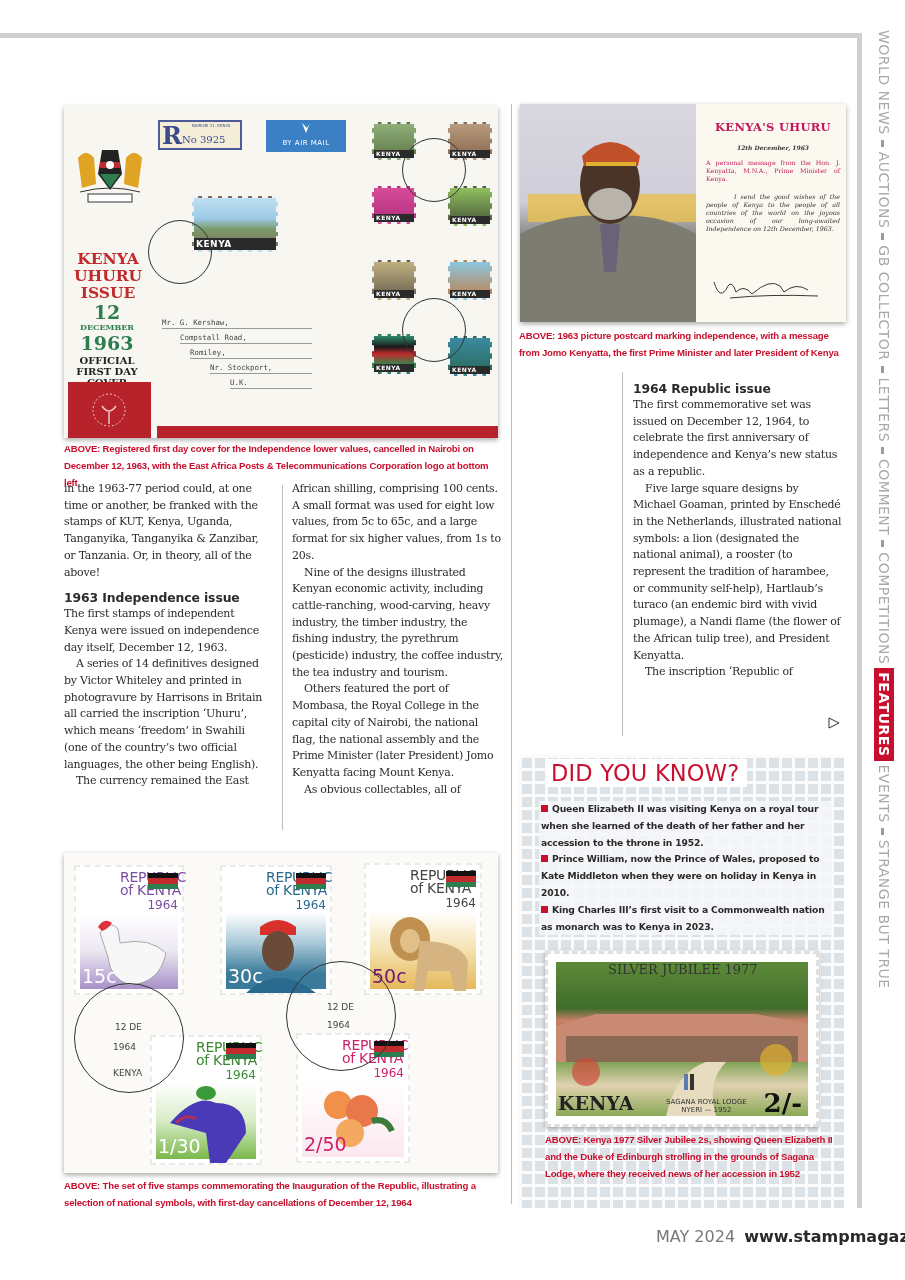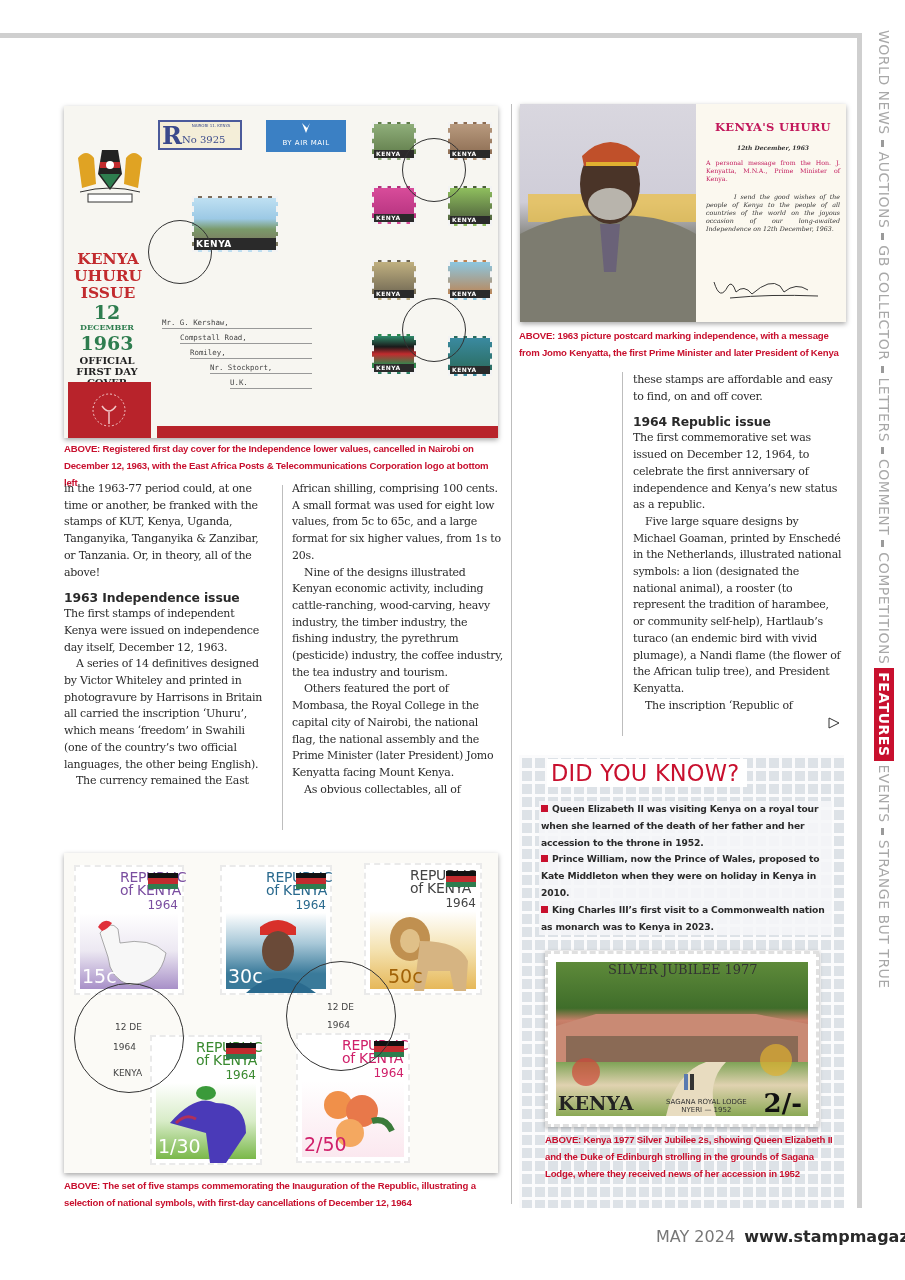--- a/index.html
+++ b/index.html
@@ -211,21 +211,20 @@
 <div class="col" style="left:292px;top:481px;width:212px;">
   <p>African shilling, comprising 100 cents. A small format was used for eight low values, from 5c to 65c, and a large format for six higher values, from 1s to 20s.</p>
   <p class="indent">Nine of the designs illustrated Kenyan economic activity, including cattle-ranching, wood-carving, heavy industry, the timber industry, the fishing industry, the pyrethrum (pesticide) industry, the coffee industry, the tea industry and tourism.</p>
   <p class="indent">Others featured the port of Mombasa, the Royal College in the capital city of Nairobi, the national flag, the national assembly and the Prime Minister (later President) Jomo Kenyatta facing Mount Kenya.</p>
   <p class="indent">As obvious collectables, all of</p>
 </div>
 <div class="rule" style="left:511px;top:104px;height:1100px;"></div>
 
 <div class="rule" style="left:622px;top:372px;height:364px;"></div>
 <div class="col" style="left:633px;top:372px;width:210px;">
-  <p>these stamps are affordable and easy to find, on and off cover.</p>
   <h3>1964 Republic issue</h3>
   <p>The first commemorative set was issued on December 12, 1964, to celebrate the first anniversary of independence and Kenya’s new status as a republic.</p>
   <p class="indent">Five large square designs by Michael Goaman, printed by Enschedé in the Netherlands, illustrated national symbols: a lion (designated the national animal), a rooster (to represent the tradition of harambee, or community self-help), Hartlaub’s turaco (an endemic bird with vivid plumage), a Nandi flame (the flower of the African tulip tree), and President Kenyatta.</p>
   <p class="indent">The inscription ‘Republic of</p>
 </div>
 <svg class="cont-arrow" viewBox="0 0 12 12">
   <path d="M1 1 L11 6 L1 11 Z" fill="none" stroke="#333" stroke-width="1"></path>
 </svg>
 
 <div class="img-box republic">
@@ -281,21 +280,21 @@
         <div style="background:#2e7d4f"></div>
       </div>
     <div class="yr" style="color:#444;">1964</div>
     <div class="art" style="background:linear-gradient(180deg,#fff 0%,#f4e2b0 50%,#e6b85a 100%);">
       <svg width="110" height="82" viewBox="0 0 110 82">
           <ellipse cx="40" cy="28" rx="20" ry="22" fill="#c09050"></ellipse>
           <ellipse cx="40" cy="30" rx="10" ry="12" fill="#e0c088"></ellipse>
           <path d="M50 30 Q90 30 98 50 L96 80 L84 80 L80 60 L58 60 L54 80 L44 80 Z" fill="#d6b482"></path>
         </svg>
     </div>
-    <div class="val" style="color:#a16207;margin-left:16px;">50c</div>
+    <div class="val" style="color:#701a75;">50c</div>
   </div>
 
   <div class="rstamp" style="left:86px;top:182px;width:112px;height:130px;">
     <div class="head" style="color:#3a8a30;">
         <div>REPUBLIC</div>
         <div>of KENYA</div>
       </div>
     <div class="flag">
         <div style="background:#111"></div>
         <div style="background:#c22b2e;height:6px"></div>

